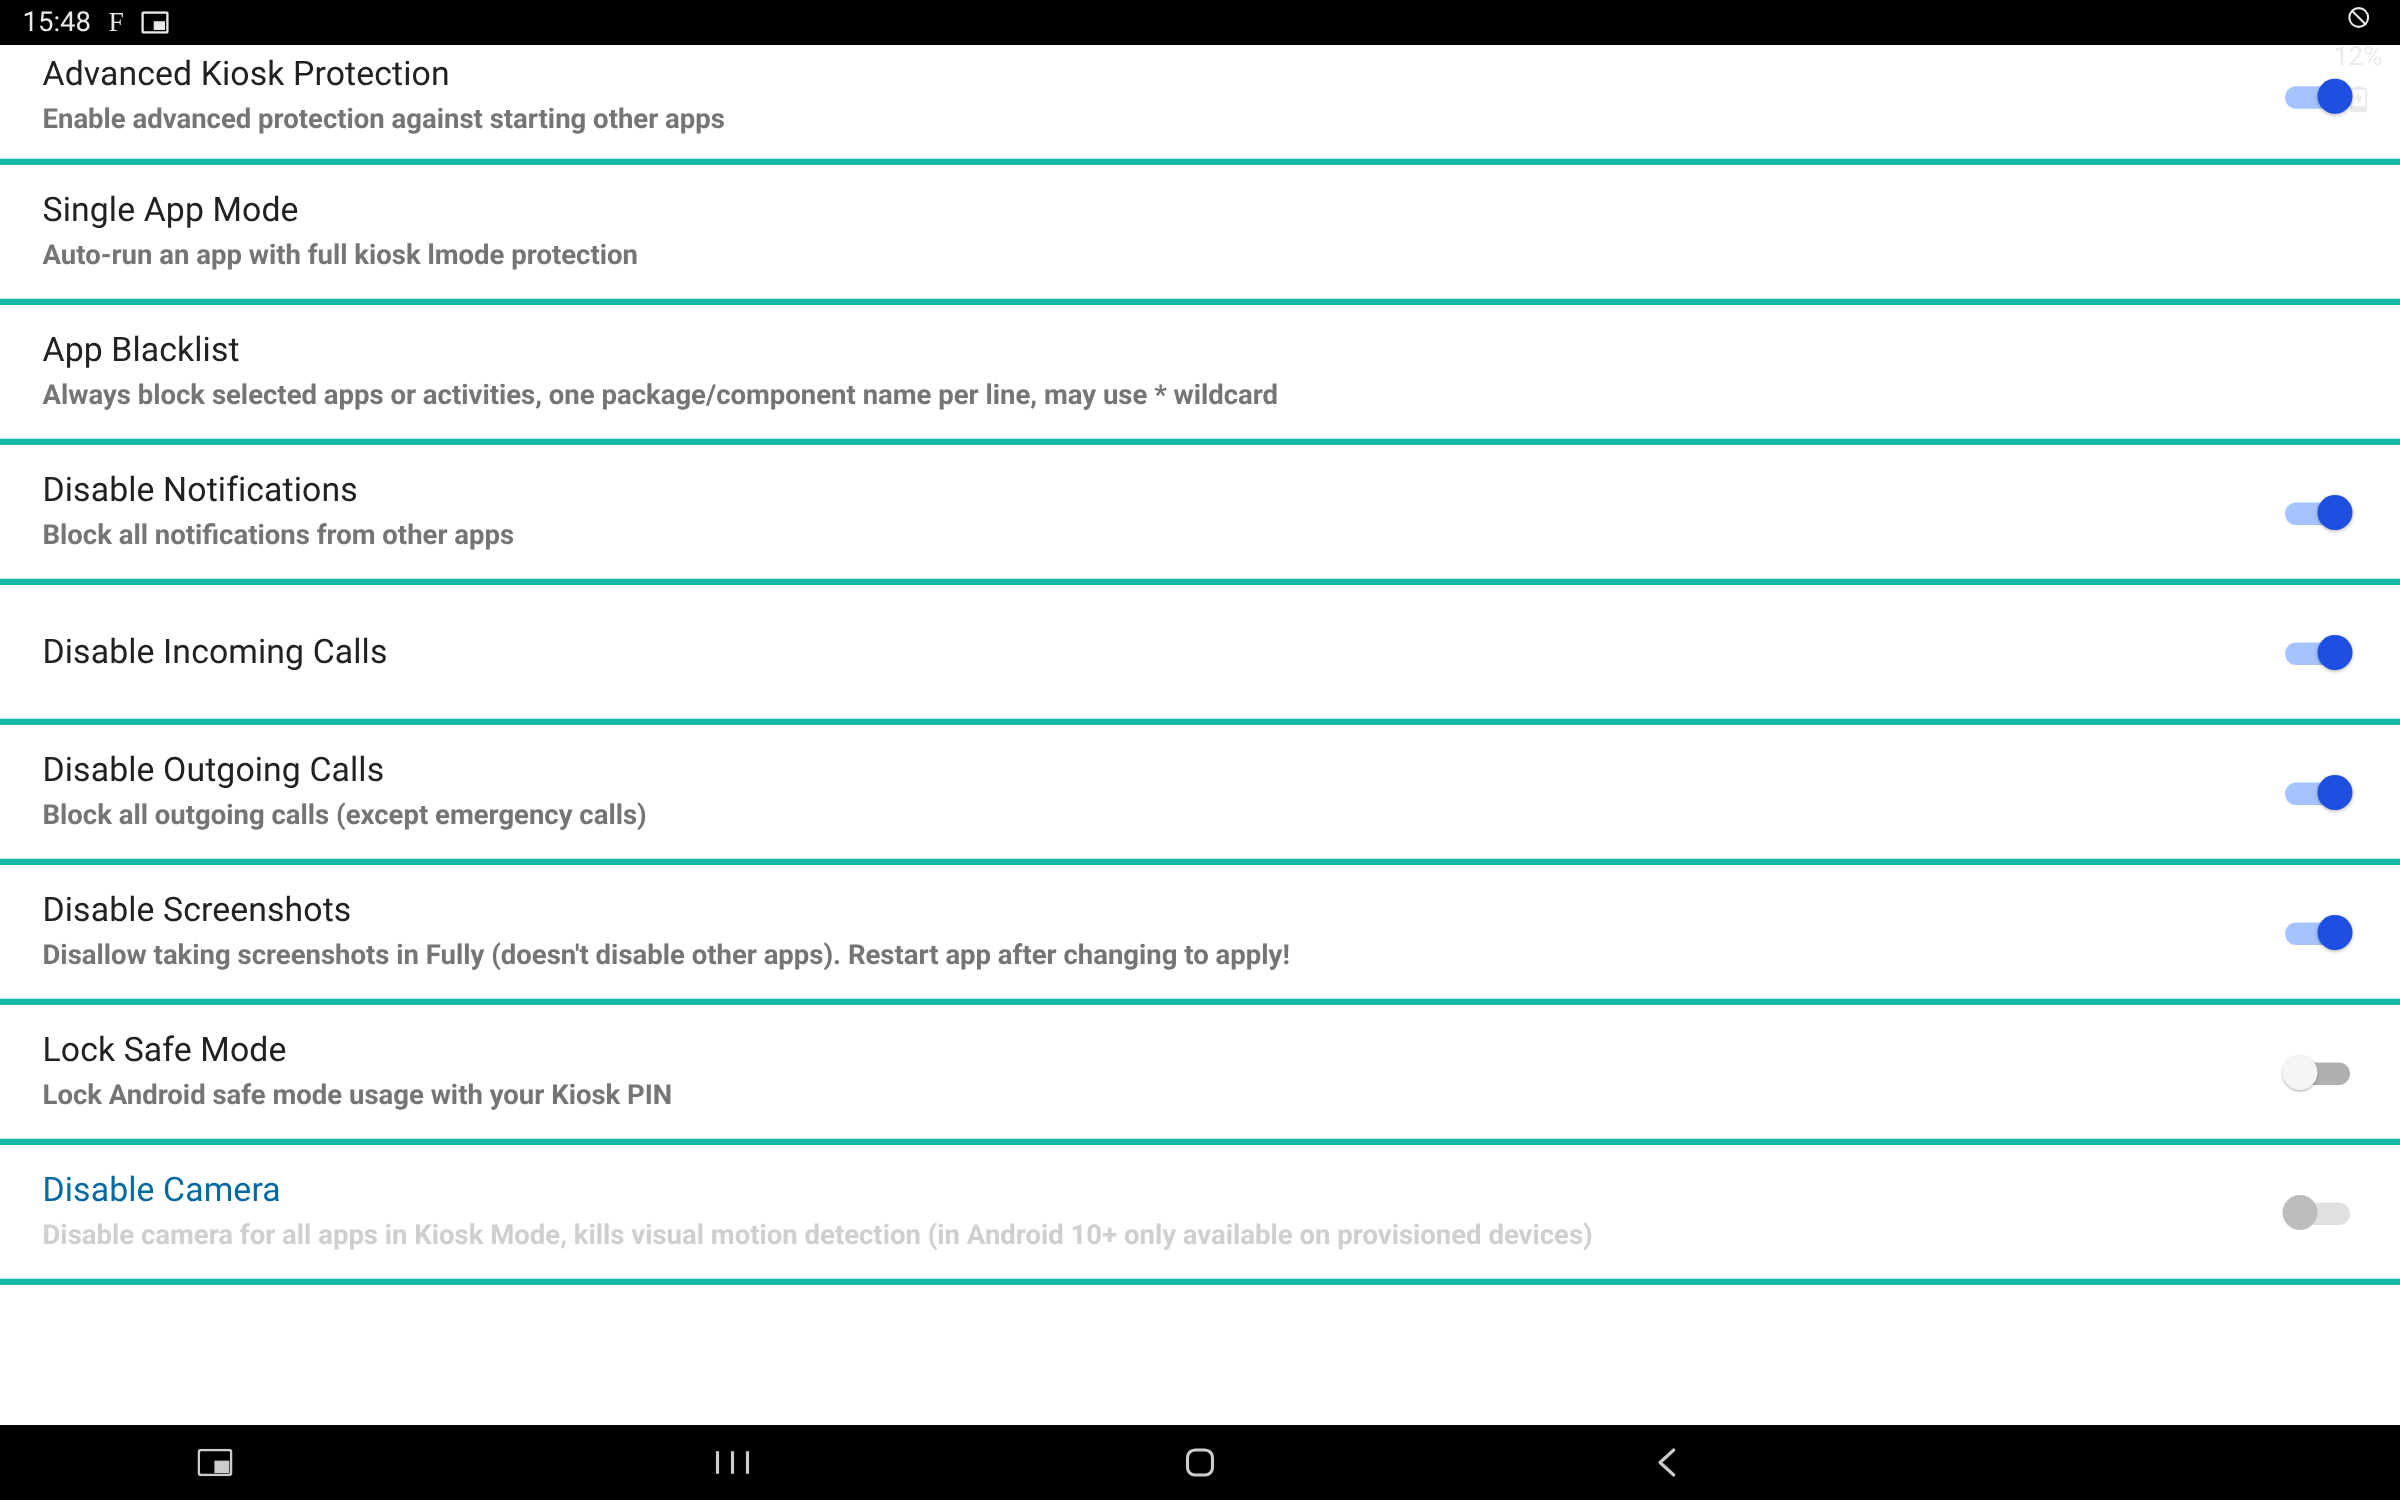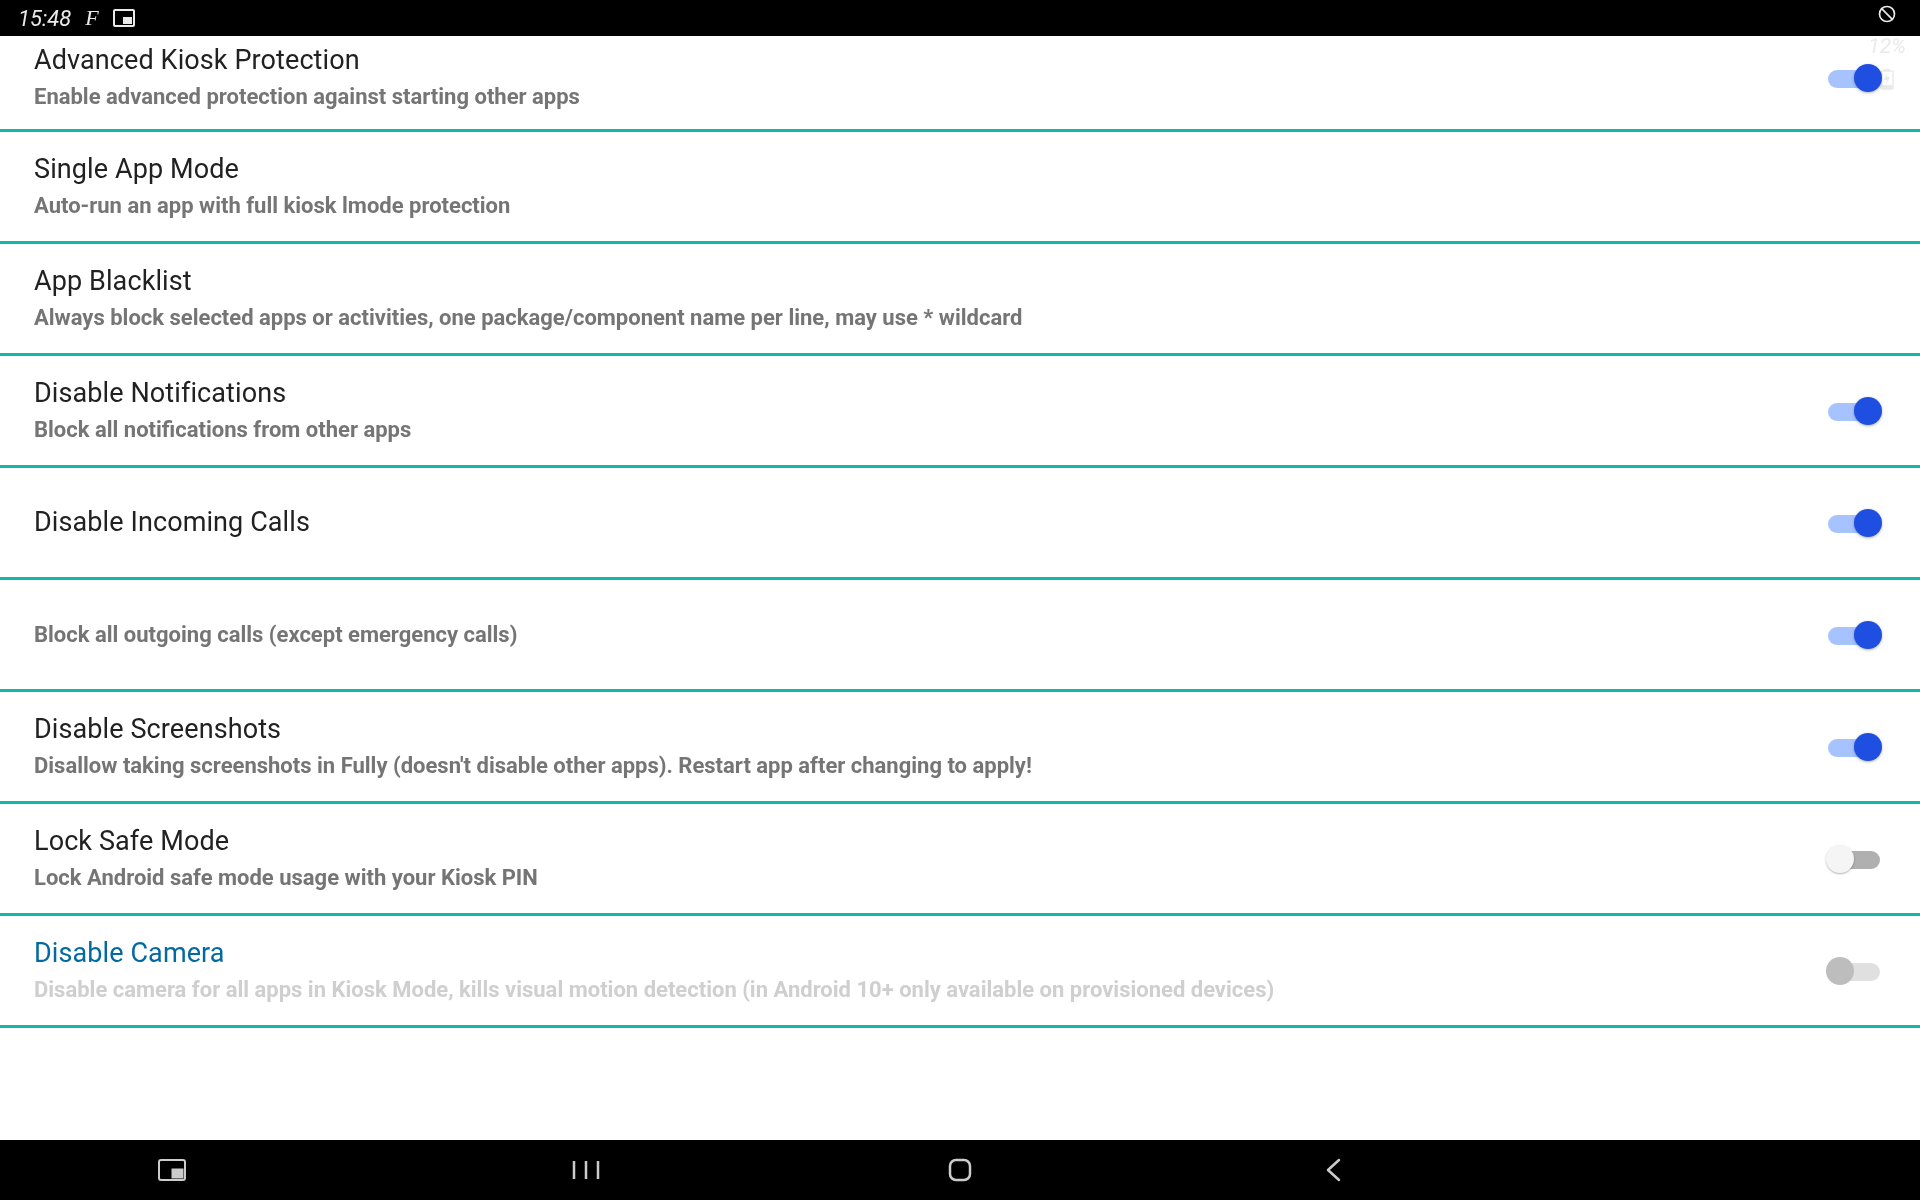--- a/index.html
+++ b/index.html
@@ -8,39 +8,38 @@
   
   .statusbar {
     height: 36px;
     background: #000;
     color: #eaeaea;
     display: flex;
     align-items: center;
     justify-content: space-between;
     padding: 0 14px 0 18px;
     font-size: 22px;
-    font-style: italic;
   }
   .statusbar-left { display: flex; align-items: center; gap: 14px; }
   .statusbar-right { display: flex; align-items: center; gap: 10px; font-size: 21px; flex-direction: column;}
   .ic { display: inline-flex; align-items: center; justify-content: center; }
   .ic svg { display:block; }
 
   
   .list {
     width: 100%;
     height: calc(1200px - 36px - 60px);
     overflow: hidden;
     background: #fff;
   }
   .row {
     display: flex;
     align-items: center;
     padding: 14px 34px 14px 34px;
-    border-bottom: 3px solid #14b8a6;
+    border-bottom: 5px solid #14b8a6;
     min-height: 112px;
     cursor: pointer;
   }
   .row:first-child { padding-top: 4px; min-height: 96px; }
   .row-text { flex: 1 1 auto; }
   .row-title {
     font-size: 27px;
     color: #212121;
     line-height: 1.4;
     font-weight: 400;
@@ -177,20 +176,21 @@
       </div>
       <div class="switch-wrap">
         <div class="switch on">
           <div class="track"></div>
           <div class="thumb"></div>
         </div>
       </div>
     </div>
     <div class="row">
       <div class="row-text">
+        <div class="row-title">Disable Outgoing Calls</div>
         <div class="row-sub">Block all outgoing calls (except emergency calls)</div>
       </div>
       <div class="switch-wrap">
         <div class="switch on">
           <div class="track"></div>
           <div class="thumb"></div>
         </div>
       </div>
     </div>
     <div class="row">

